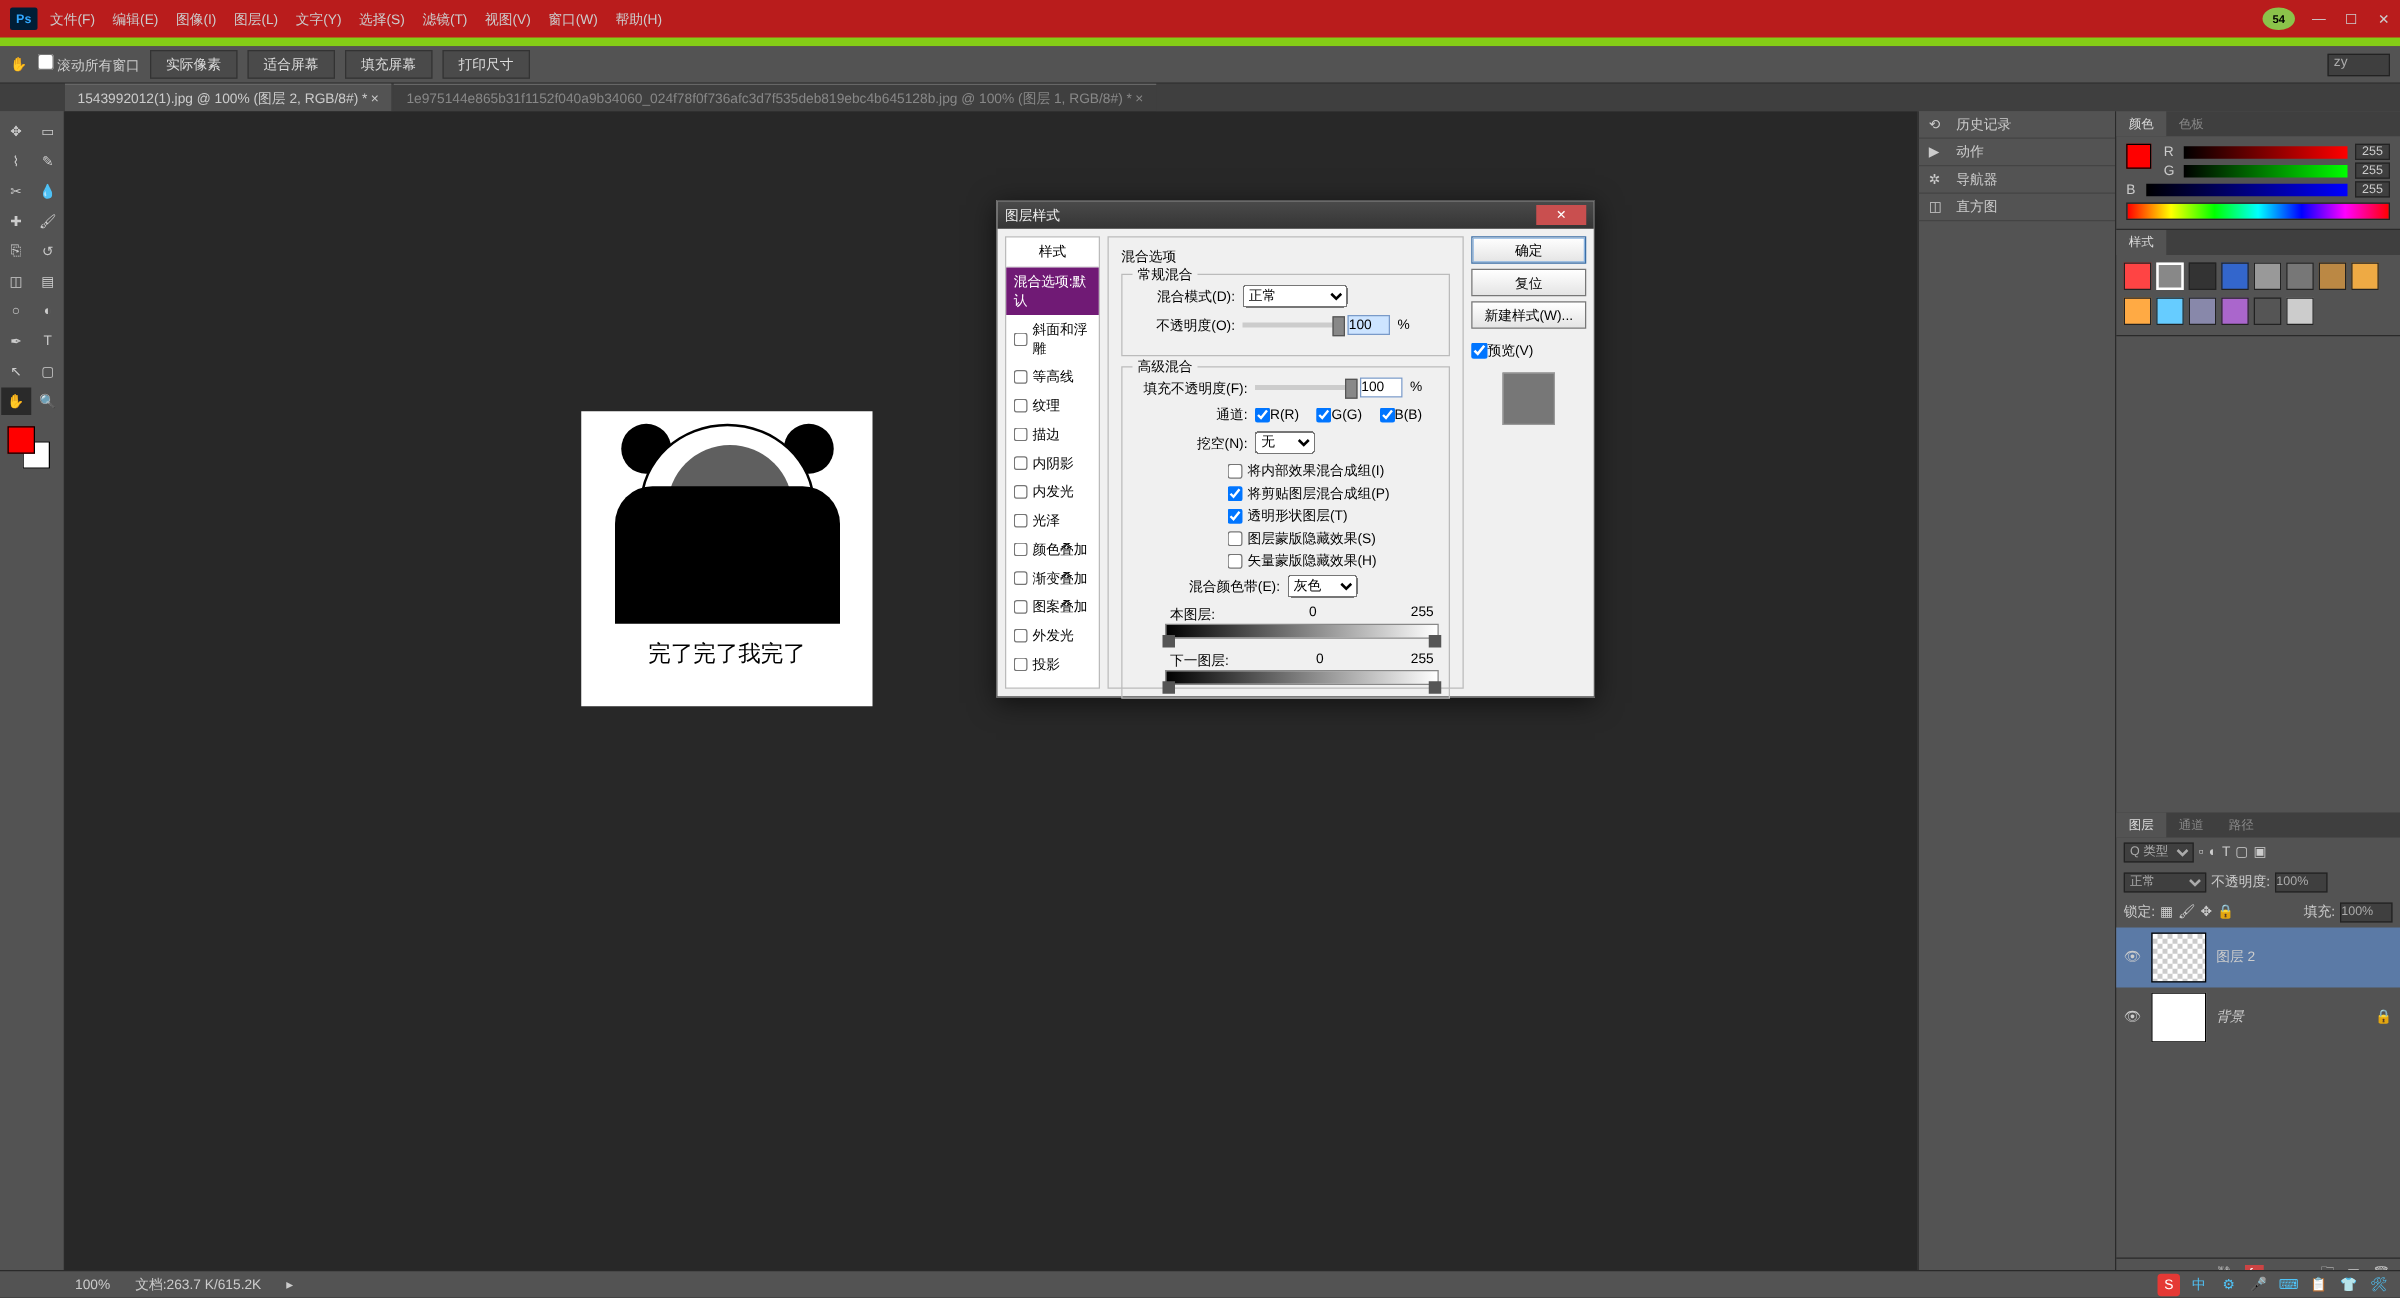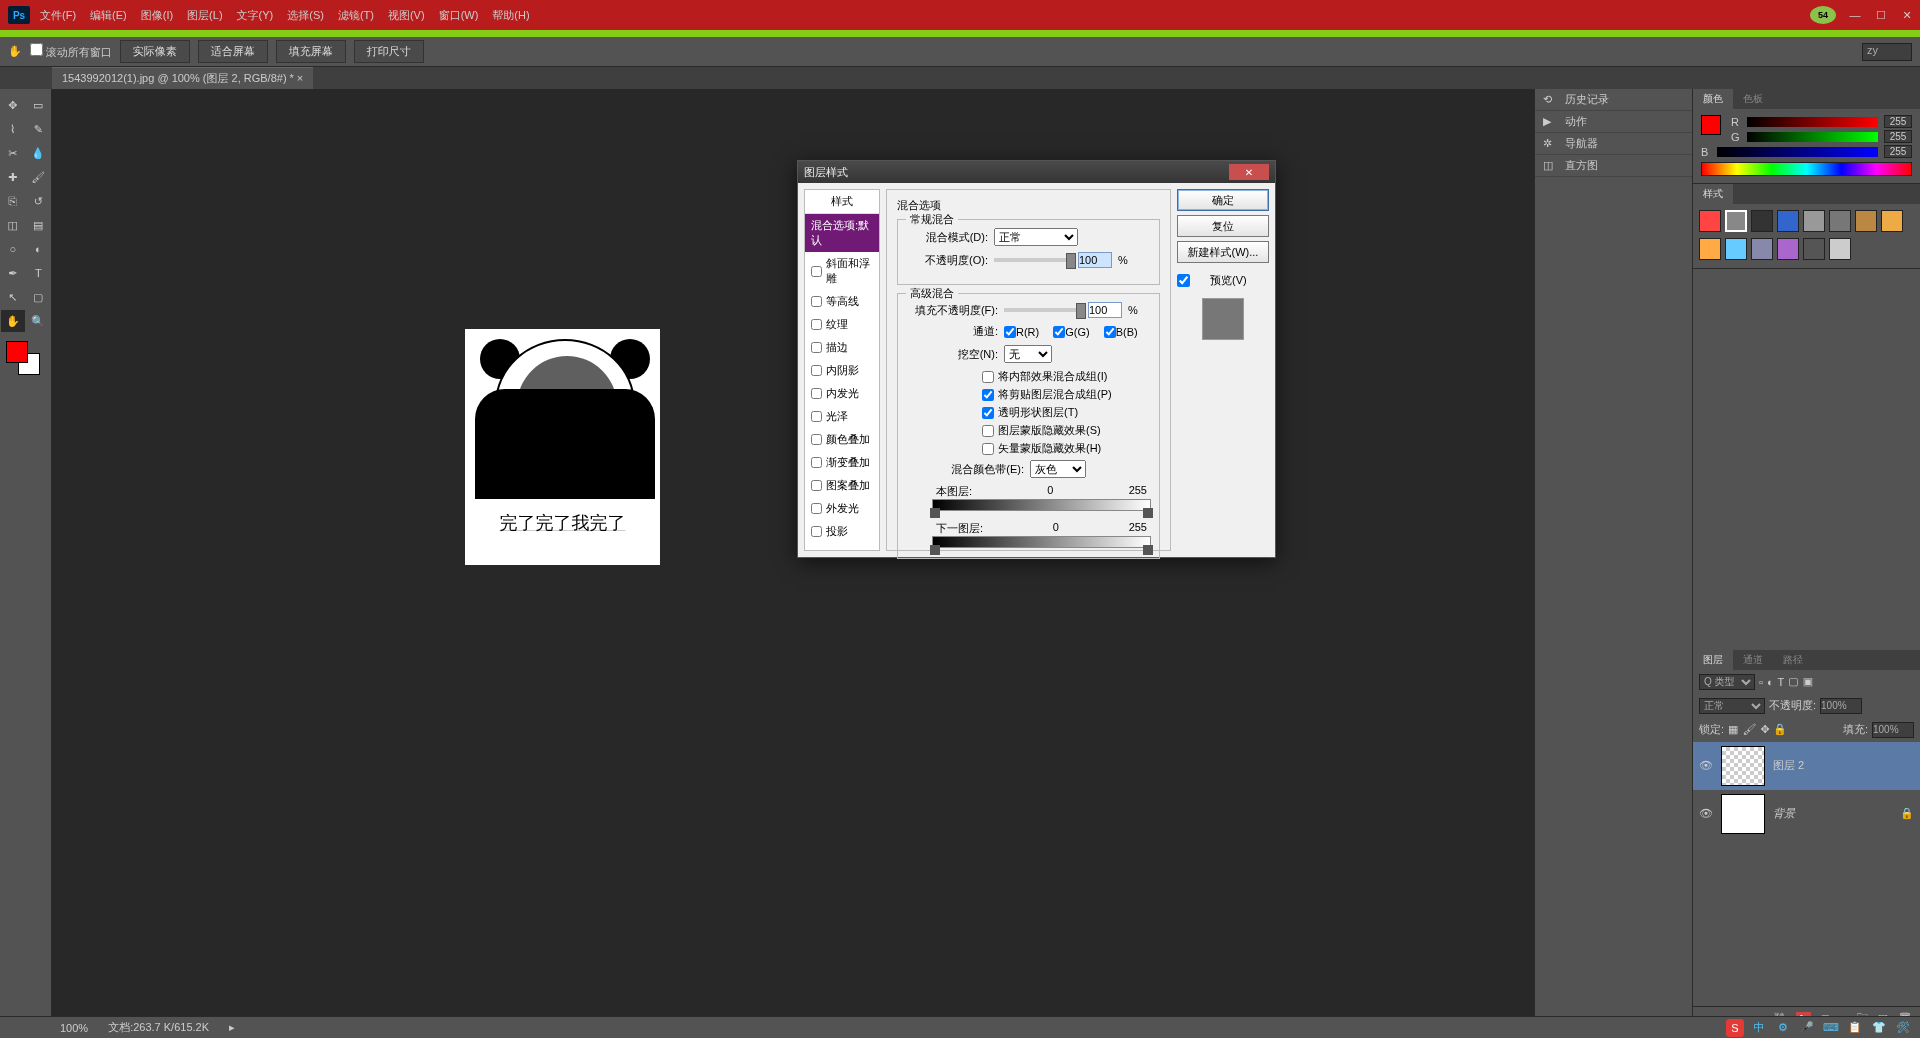--- a/index.html
+++ b/index.html
@@ -25,21 +25,21 @@
 .workspace { display:flex; height:942px; }
 .toolbox { width:52px; background:#535353; border-right:1px solid #2a2a2a; padding-top:4px; }
 .toolbox .row { display:flex; }
 .toolbox .tool { width:24px; height:22px; display:flex; align-items:center; justify-content:center; color:#ccc; margin:1px; position:relative; }
 .toolbox .tool.sel { background:#2a2a2a; }
 .color-swatches { margin-top:8px; margin-left:6px; position:relative; width:36px; height:36px; }
 .swatch-fg { position:absolute; width:22px; height:22px; background:#ff0000; border:1px solid #000; z-index:2; }
 .swatch-bg { position:absolute; width:22px; height:22px; background:#fff; border:1px solid #000; left:12px; top:12px; }
 
 .canvas-area { flex:1; background:#282828; position:relative; }
-.canvas-img { position:absolute; left:413px; top:240px; width:195px; height:236px; background:#fff; padding:10px; text-align:center;text-decoration:underline; }
+.canvas-img { position:absolute; left:413px; top:240px; width:233px; height:236px; background:#fff; padding:10px; text-align:center; }
 .panda { width:180px; height:160px; margin:0 auto; position:relative; }
 .panda-body { width:180px; height:110px; background:#000; border-radius:30px 30px 0 0; position:absolute; bottom:0; }
 .panda-head { width:140px; height:130px; background:#fff; border-radius:50%; position:absolute; left:20px; top:0; border:2px solid #000; overflow:hidden; }
 .panda-ear { width:40px;height:40px;background:#000;border-radius:50%;position:absolute;top:0; }
 .panda-ear.l{left:5px;} .panda-ear.r{right:5px;}
 .panda-face { width:100px;height:100px;background:#999;border-radius:50%;position:absolute;left:20px;top:15px;filter:contrast(1.2) brightness(0.6); }
 .meme-text { margin-top:12px; font-size:18px; font-weight:500; color:#000; font-family:SimHei,sans-serif; }
 
 
 .rightcol1 { width:158px; background:#535353; border-left:1px solid #2a2a2a; }
@@ -109,21 +109,21 @@
 .channel-chk input { width:12px;height:12px; }
 
 .blend-if { margin-top:4px;margin-left:26px; }
 .gradient-bar { flex:1; height:12px; background:linear-gradient(to right,#000,#fff); border:1px solid #888; position:relative; }
 .gradient-bar .stop { position:absolute; bottom:-8px; width:10px; height:10px; background:#555; }
 .gradient-vals { display:flex; justify-content:space-between; font-size:11px; padding:0 4px; }
 
 .dlg-right { width:92px; display:flex; flex-direction:column; gap:4px; align-items:stretch; }
 .dlg-btn { height:22px; border:1px solid #777; background:linear-gradient(#fff,#e4e4e4); font-size:11px; }
 .dlg-btn.primary { border:1px solid #3b6ea5; box-shadow:0 0 0 1px #8bb4e0 inset; }
-.dlg-preview-chk { display:flex; align-items:center; gap:20px; margin-top:6px; font-size:11px; }
+.dlg-preview-chk { display:flex; align-items:center; gap:0; margin-top:6px; font-size:11px; }
 .dlg-preview-sw { width:42px; height:42px; background:#777; border:1px solid #999; margin:6px auto; }
 
 
 .ico { display:inline-block; }
 </style>
 </head>
 <body>
 
 <div class="menubar">
   <div class="ps-logo">Ps</div>
@@ -150,20 +150,21 @@
   <label><input type="checkbox" style=""> <span>滚动所有窗口</span></label>
   <button class="opt-btn">实际像素</button>
   <button class="opt-btn">适合屏幕</button>
   <button class="opt-btn">填充屏幕</button>
   <button class="opt-btn">打印尺寸</button>
   <div class="opt-select">zy</div>
 </div>
 
 <div class="tabbar">
   <div class="doc-tab"><span>1543992012(1).jpg @ 100% (图层 2, RGB/8#) *</span> <span>×</span></div>
+  <div class="doc-tab inactive"><span>1e975144e865b31f1152f040a9b34060_024f78f0f736afc3d7f535deb819ebc4b645128b.jpg @ 100% (图层 1, RGB/8#) *</span> <span>×</span></div>
 </div>
 
 <div class="workspace">
 
   <div class="toolbox">
     <div class="row">
         <div class="tool">✥</div>
         <div class="tool">▭</div>
       </div>
     <div class="row">

